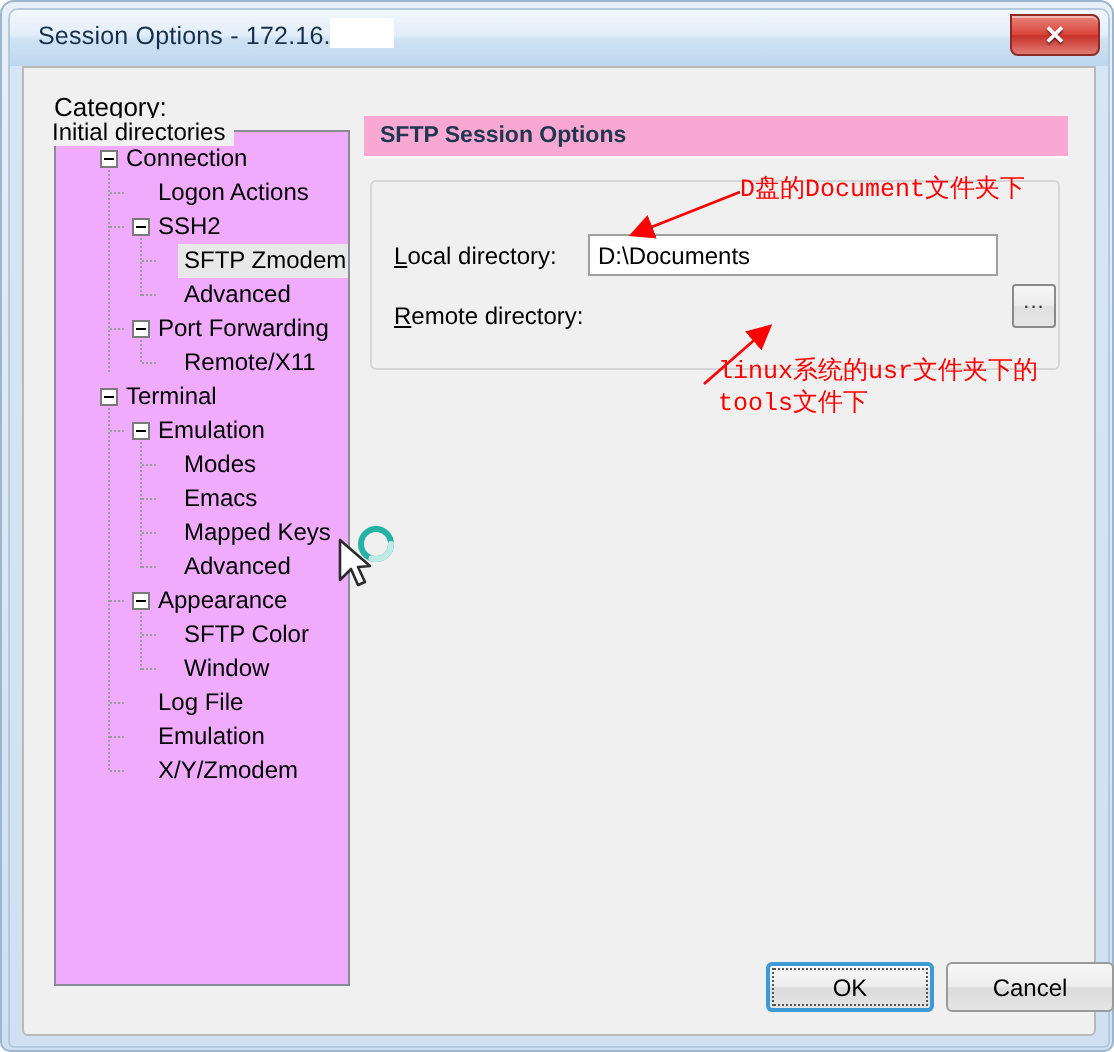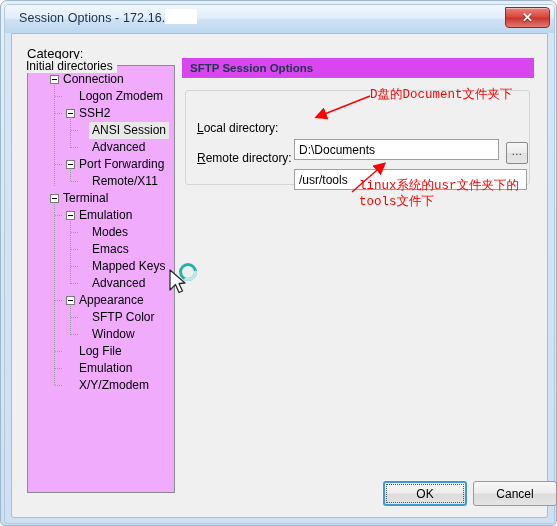--- a/index.html
+++ b/index.html
@@ -156,21 +156,21 @@
   
   #right-pane {
     position: absolute;
     left: 170px; top: 24px;
     width: 352px; height: 130px;
   }
   #section-header {
     position: absolute;
     left: 0; top: 0;
     width: 352px; height: 21px;
-    background: #d946ef;
+    background: #f9a8d4;
     border-bottom: 1px solid #ffffff;
   }
   #section-header-text {
     position: absolute;
     left: 8px; top: 4px;
     font-size: 11.5px;
     font-weight: bold;
     color: #21364f;
   }
   #groupbox {
@@ -198,21 +198,20 @@
     position: absolute;
     background: #ffffff;
     border: 1px solid #a0a0a0;
     font-family: "Liberation Sans", sans-serif;
     font-size: 12px;
     color: #000000;
     padding: 0 0 0 4px;
     line-height: 19px;
     height: 21px;
     outline: none;
-    margin-top: 22px;
   }
   #browse-button {
     position: absolute;
     left: 494px; top: 108px;
     width: 22px; height: 22px;
     background: linear-gradient(to bottom, #f6f6f6 0%, #ececec 48%, #e0e0e0 52%, #e6e6e6 100%);
     border: 1px solid #8a8a8a;
     border-radius: 2px;
     cursor: pointer;
   }
@@ -281,28 +280,28 @@
     <div id="client">
 
       <div id="category-label"><span class="accel">C</span><span>ategory:</span></div>
 
       <div id="tree-panel">
           <div class="tree-row" style="top: 5px;">
             <span class="expander" style="left: 22px;"></span>
             <span class="tree-label" style="left: 35px;">Connection</span>
           </div>
           <div class="tree-row" style="top: 22px;">
-            <span class="tree-label" style="left: 51px;">Logon Zmodem</span>
+            <span class="tree-label" style="left: 51px;">Logon Actions</span>
           </div>
           <div class="tree-row" style="top: 39px;">
             <span class="expander" style="left: 38px;"></span>
             <span class="tree-label" style="left: 51px;">SSH2</span>
           </div>
           <div class="tree-row" style="top: 56px;">
-            <span class="tree-label selected" style="left: 64px;">ANSI Session</span>
+            <span class="tree-label selected" style="left: 64px;">SFTP Zmodem</span>
           </div>
           <div class="tree-row" style="top: 73px;">
             <span class="tree-label" style="left: 64px;">Advanced</span>
           </div>
           <div class="tree-row" style="top: 90px;">
             <span class="expander" style="left: 38px;"></span>
             <span class="tree-label" style="left: 51px;">Port Forwarding</span>
           </div>
           <div class="tree-row" style="top: 107px;">
             <span class="tree-label" style="left: 64px;">Remote/X11</span>
@@ -387,21 +386,20 @@
       </div>
       <div id="groupbox-title">Initial directories</div>
 
       <div class="field-label" style="left:185px; top:87px;"><span class="accel">L</span><span>ocal directory:</span></div>
       <input class="text-input" style="left: 282px; top: 83px; width: 205px;" value="D:\Documents">
       <div id="browse-button">
         <div id="browse-glyph">...</div>
       </div>
 
       <div class="field-label" style="left:185px; top:117px;"><span class="accel">R</span><span>emote directory:</span></div>
-      <input class="text-input" style="left: 282px; top: 113px; width: 233px;" value="/usr/tools">
 
       <svg id="annot-arrows">
         <defs>
           <marker id="ah" markerWidth="9" markerHeight="9" refX="7" refY="4.5" orient="auto">
             <path d="M0,0 L9,4.5 L0,9 Z" fill="#ff0000"></path>
           </marker>
         </defs>
         <line x1="358" y1="62" x2="305" y2="83" stroke="#ff0000" stroke-width="1.4" marker-end="url(#ah)"></line>
         <line x1="340" y1="158" x2="372" y2="130" stroke="#ff0000" stroke-width="1.4" marker-end="url(#ah)"></line>
       </svg>

